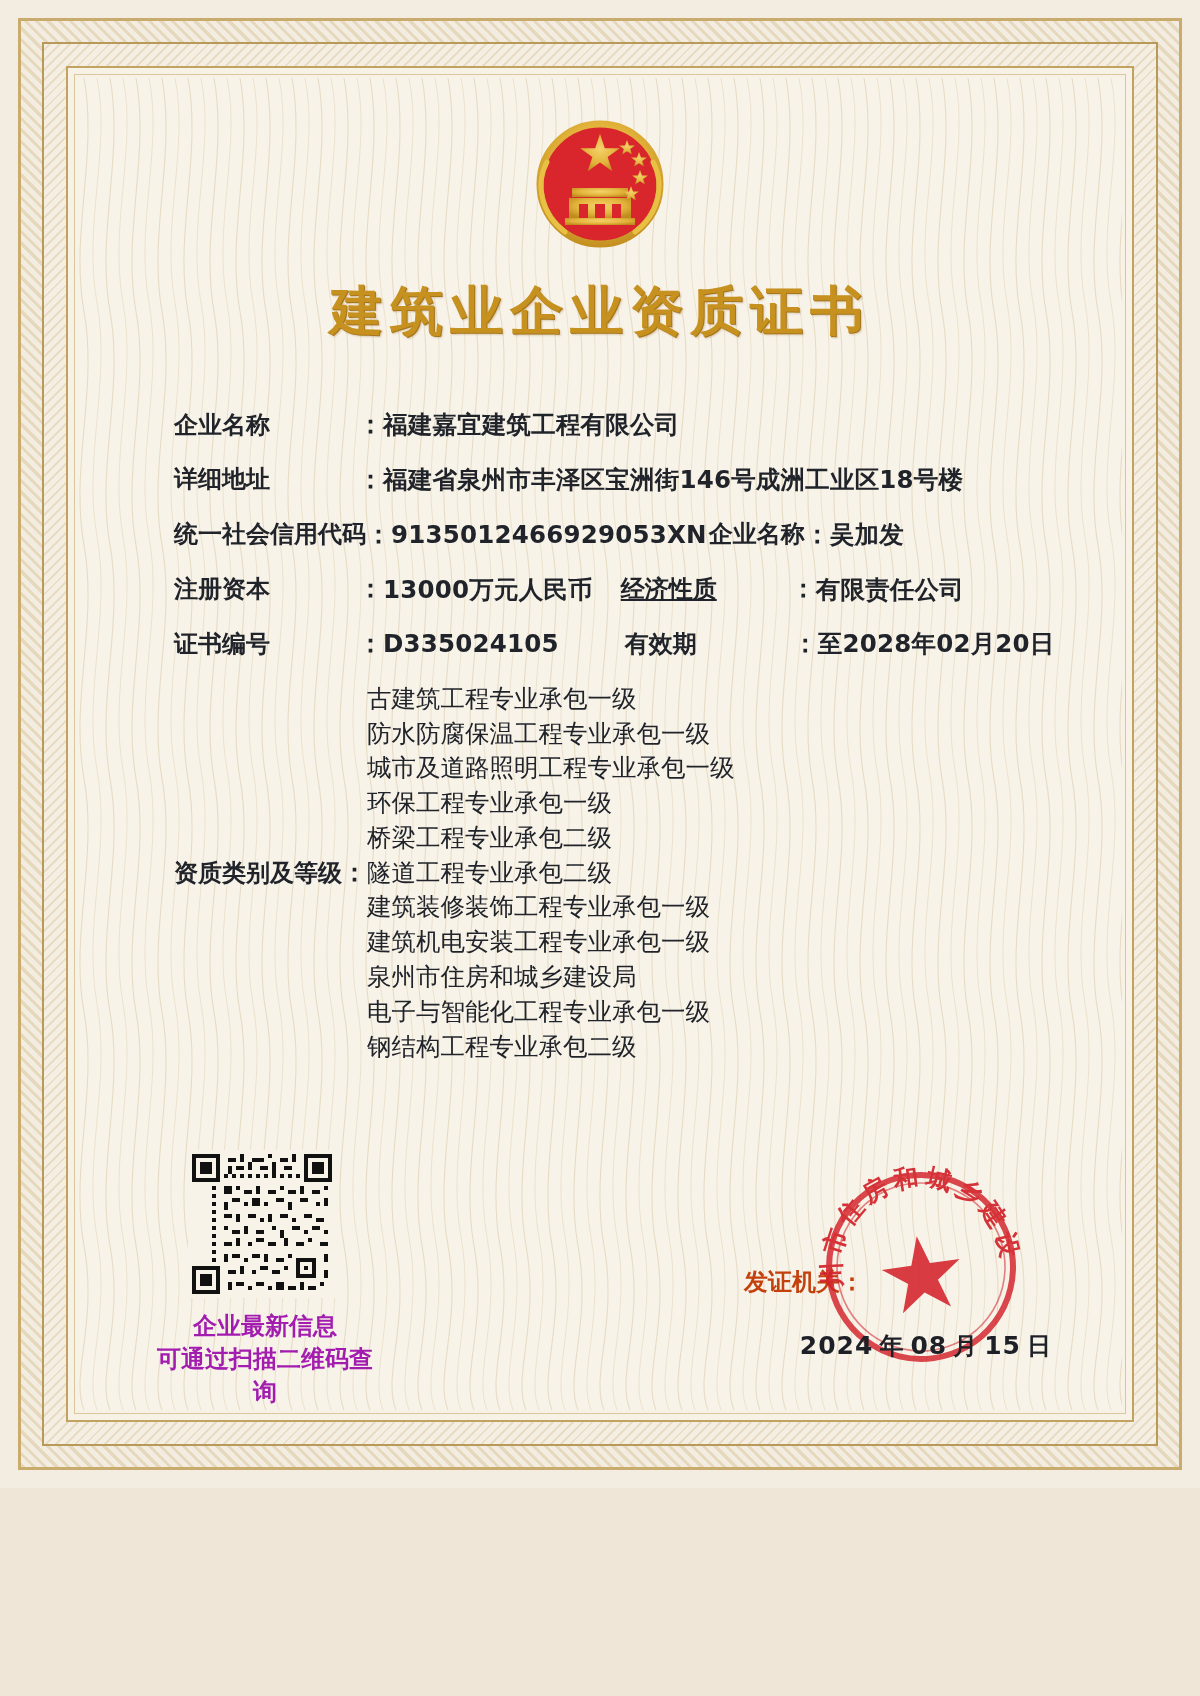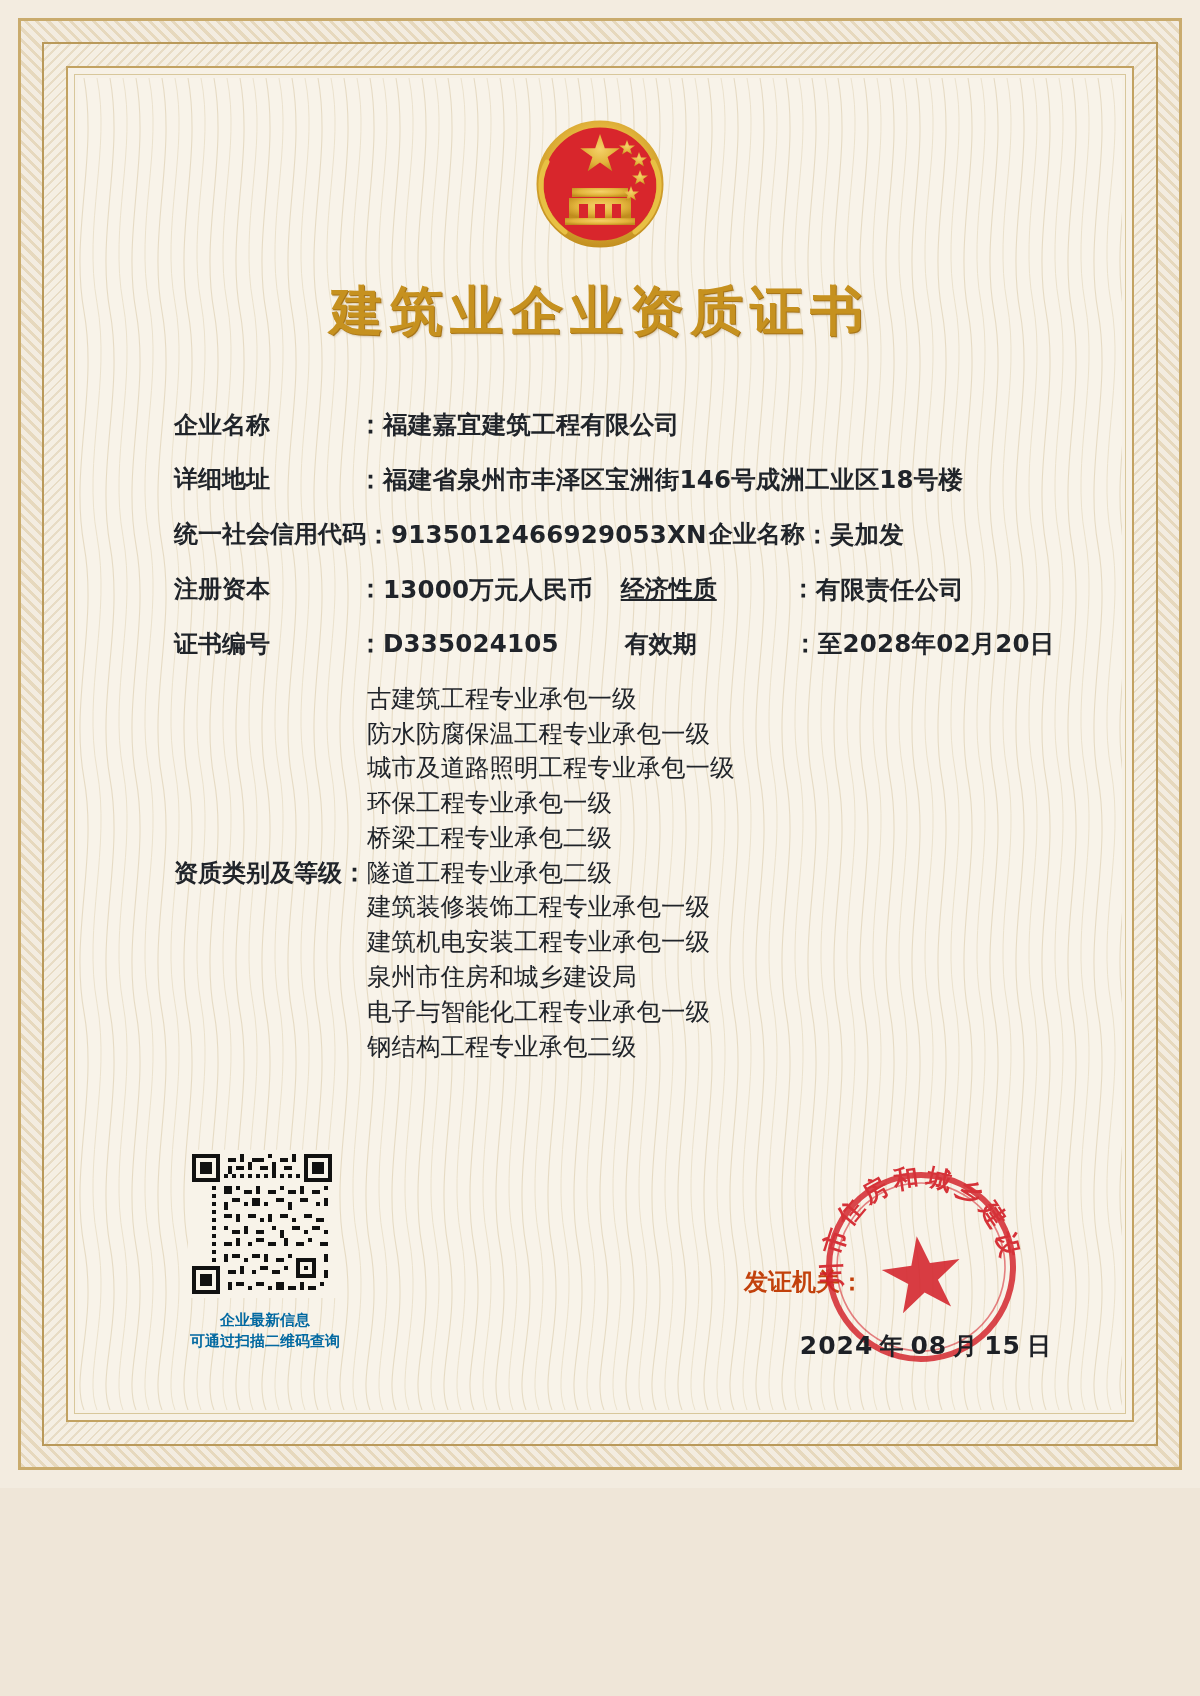--- a/index.html
+++ b/index.html
@@ -167,23 +167,23 @@
   }
   .qr-wrap svg { display: block; }
 
   .qr-caption {
     position: absolute;
     left: 72px;
     top: 1232px;
     width: 230px;
     text-align: center;
     font-family: "DejaVu Sans", sans-serif;
-    font-size: 15px;
-    font-weight: 700;
-    color: #0369a1;
+    font-size: 24px;
+    font-weight: 700;
+    color: #a21caf;
     line-height: 1.38;
   }
 
   
   .issuer {
     position: absolute;
     right: 258px;
     top: 1188px;
     font-family: "DejaVu Sans", sans-serif;
     font-size: 24px;

